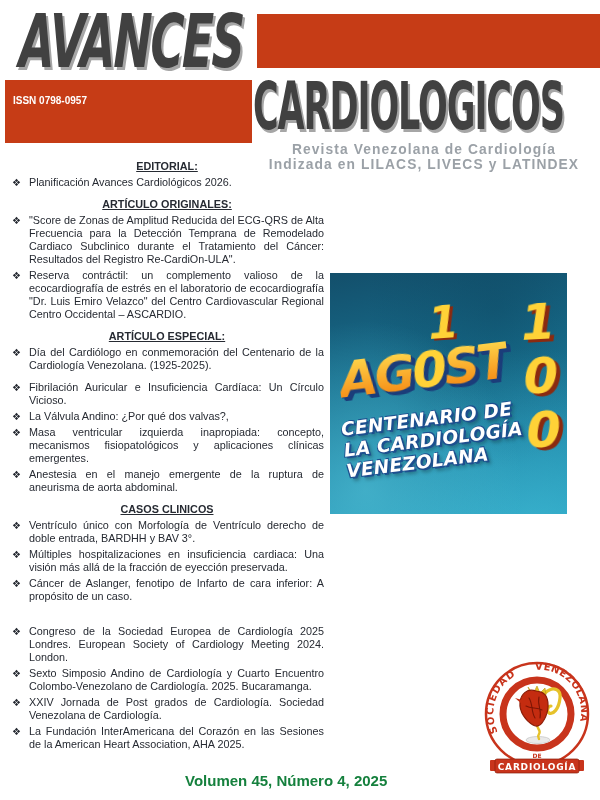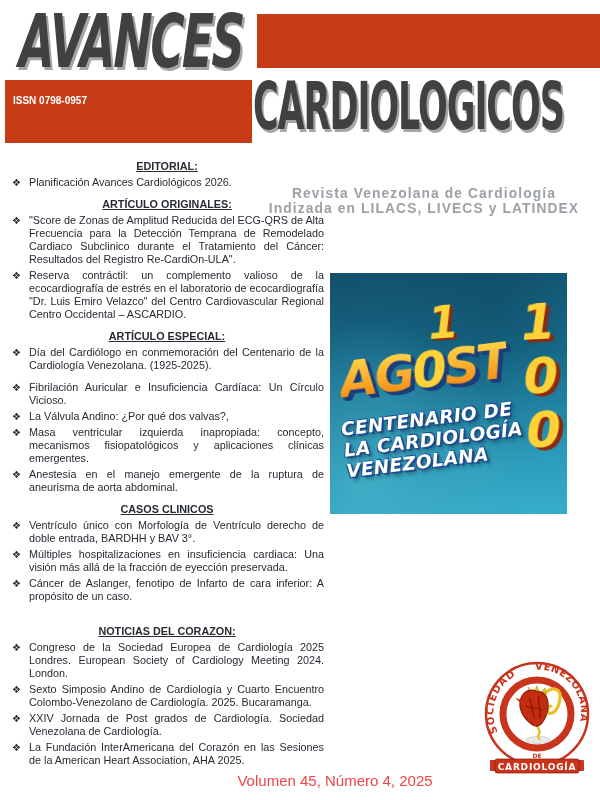--- a/index.html
+++ b/index.html
@@ -27,21 +27,21 @@
     font-size:10px;line-height:18px;}
   .cardiologicos{
     position:absolute;left:253px;top:74px;
     font-family:"DejaVu Sans", sans-serif;font-weight:bold;
     font-size:66px;line-height:66px;letter-spacing:-2px;color:var(--title-gray);
     transform:scaleX(0.53);transform-origin:left top;white-space:nowrap;
     text-shadow:4px 3px 0 #a6a6a6;
   }
   .subtitle{
     position:absolute;left:248px;top:142px;width:352px;text-align:center;
-    color:#9ba1a7;font-size:13.8px;line-height:15px;letter-spacing:1.1px;font-weight:bold;margin-top:44px;
+    color:#9ba1a7;font-size:13.8px;line-height:15px;letter-spacing:1.1px;font-weight:bold;
   }
 
   
   .toc{position:absolute;left:10px;top:160px;width:314px;font-size:10.8px;line-height:13px;}
   .toc-section + .toc-section{margin-top:9px;}
   .toc-section:last-child{margin-top:22px;}
   .toc-heading{font-weight:bold;text-decoration:underline;margin-bottom:3px;text-align:center;}
   .toc-item{display:flex;margin-bottom:3px;}
   .bullet{flex:none;width:17px;font-size:10px;padding-left:2px;}
   .itext{flex:1;text-align:justify;}
@@ -84,22 +84,22 @@
     font-family:"DejaVu Sans", sans-serif;font-weight:bold;font-style:italic;
     font-size:18.5px;line-height:21px;color:#fff;letter-spacing:0.3px;white-space:nowrap;
     text-shadow:2px 2px 0 #1d4f8f,-1px 1px 0 #1d4f8f,1px -1px 0 #1d4f8f,3px 4px 4px rgba(0,0,0,.35);
   }
 
   
   .seal{position:absolute;left:482px;top:660px;width:110px;height:116px;}
 
   
   .footer{
-    position:absolute;left:185px;top:772px;width:300px;text-align:center;
-    font-weight:normal;font-size:15px;color:#ef4444;
+    position:absolute;left:185px;top:772px;width:300px;text-align:left;
+    font-weight:bold;font-size:15px;color:#15803d;
   }
 </style>
 </head>
 <body>
 
 <div class="page">
 
   <div class="avances">AVANCES</div>
   <div class="redblock-a"></div>
   <div class="redblock-b"></div>
@@ -165,21 +165,20 @@
         <div class="toc-item">
           <span class="bullet">❖</span>
           <span class="itext">Múltiples hospitalizaciones en insuficiencia cardiaca: Una visión más allá de la fracción de eyección preservada.</span>
         </div>
         <div class="toc-item">
           <span class="bullet">❖</span>
           <span class="itext">Cáncer de Aslanger, fenotipo de Infarto de cara inferior: A propósito de un caso.</span>
         </div>
       </div>
       <div class="toc-section">
-        <div class="toc-heading">NOTICIAS DEL CORAZON:</div>
         <div class="toc-item">
           <span class="bullet">❖</span>
           <span class="itext">Congreso de la Sociedad Europea de Cardiología 2025 Londres. European Society of Cardiology Meeting 2024. London.</span>
         </div>
         <div class="toc-item">
           <span class="bullet">❖</span>
           <span class="itext">Sexto Simposio Andino de Cardiología y Cuarto Encuentro Colombo-Venezolano de Cardiología. 2025. Bucaramanga.</span>
         </div>
         <div class="toc-item">
           <span class="bullet">❖</span>

